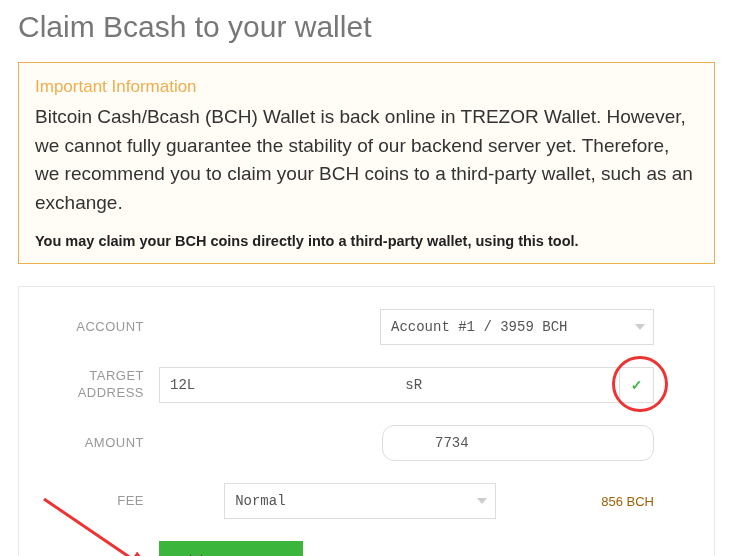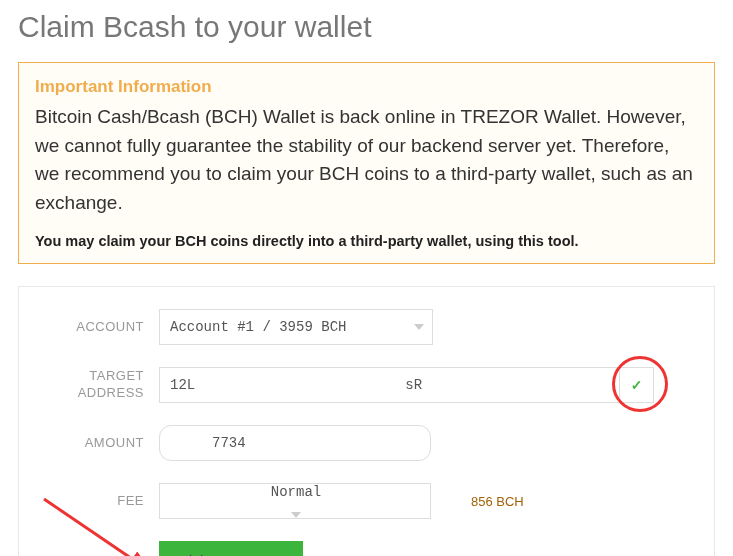--- a/index.html
+++ b/index.html
@@ -18,21 +18,21 @@
     }
     .info-box {
       border: 1px solid #f0ad4e;
       background: #fffdf6;
       padding: 14px 16px;
       margin-bottom: 22px;
     }
     .info-title {
       color: #f0ad4e;
       font-size: 17px;
-      font-weight: 700;
+      font-weight: 400;
       margin-bottom: 6px;
     }
     .info-text {
       font-size: 19px;
       color: #333;
       line-height: 1.5;
     }
     .info-bold {
       font-size: 14.5px;
       font-weight: 700;
@@ -41,20 +41,21 @@
     }
     .form-area {
       border: 1px solid #e8e8e8;
       padding: 22px 60px 30px 20px;
       position: relative;
     }
     .form-row {
       display: flex;
       align-items: center;
       margin-bottom: 22px;
+      justify-content: space-between;
     }
     .form-label {
       width: 105px;
       text-align: right;
       font-size: 13px;
       color: #999;
       letter-spacing: 0.5px;
       margin-right: 15px;
       line-height: 1.3;
     }
@@ -118,21 +119,20 @@
       width: 272px;
       text-align: left;
       border-radius: 12px;
     }
     .fee-select {
       width: 272px;
       display: flex;
       align-items: center;
       justify-content: space-between;
       padding-right: 8px;
-      flex-direction: column;
     }
     .fee-text {
       font-size: 13px;
       color: #a16207;
       margin-left: 40px;
       font-family: -apple-system, sans-serif;
     }
     .claim-btn {
       background: #3cb53c;
       color: #701a75;

